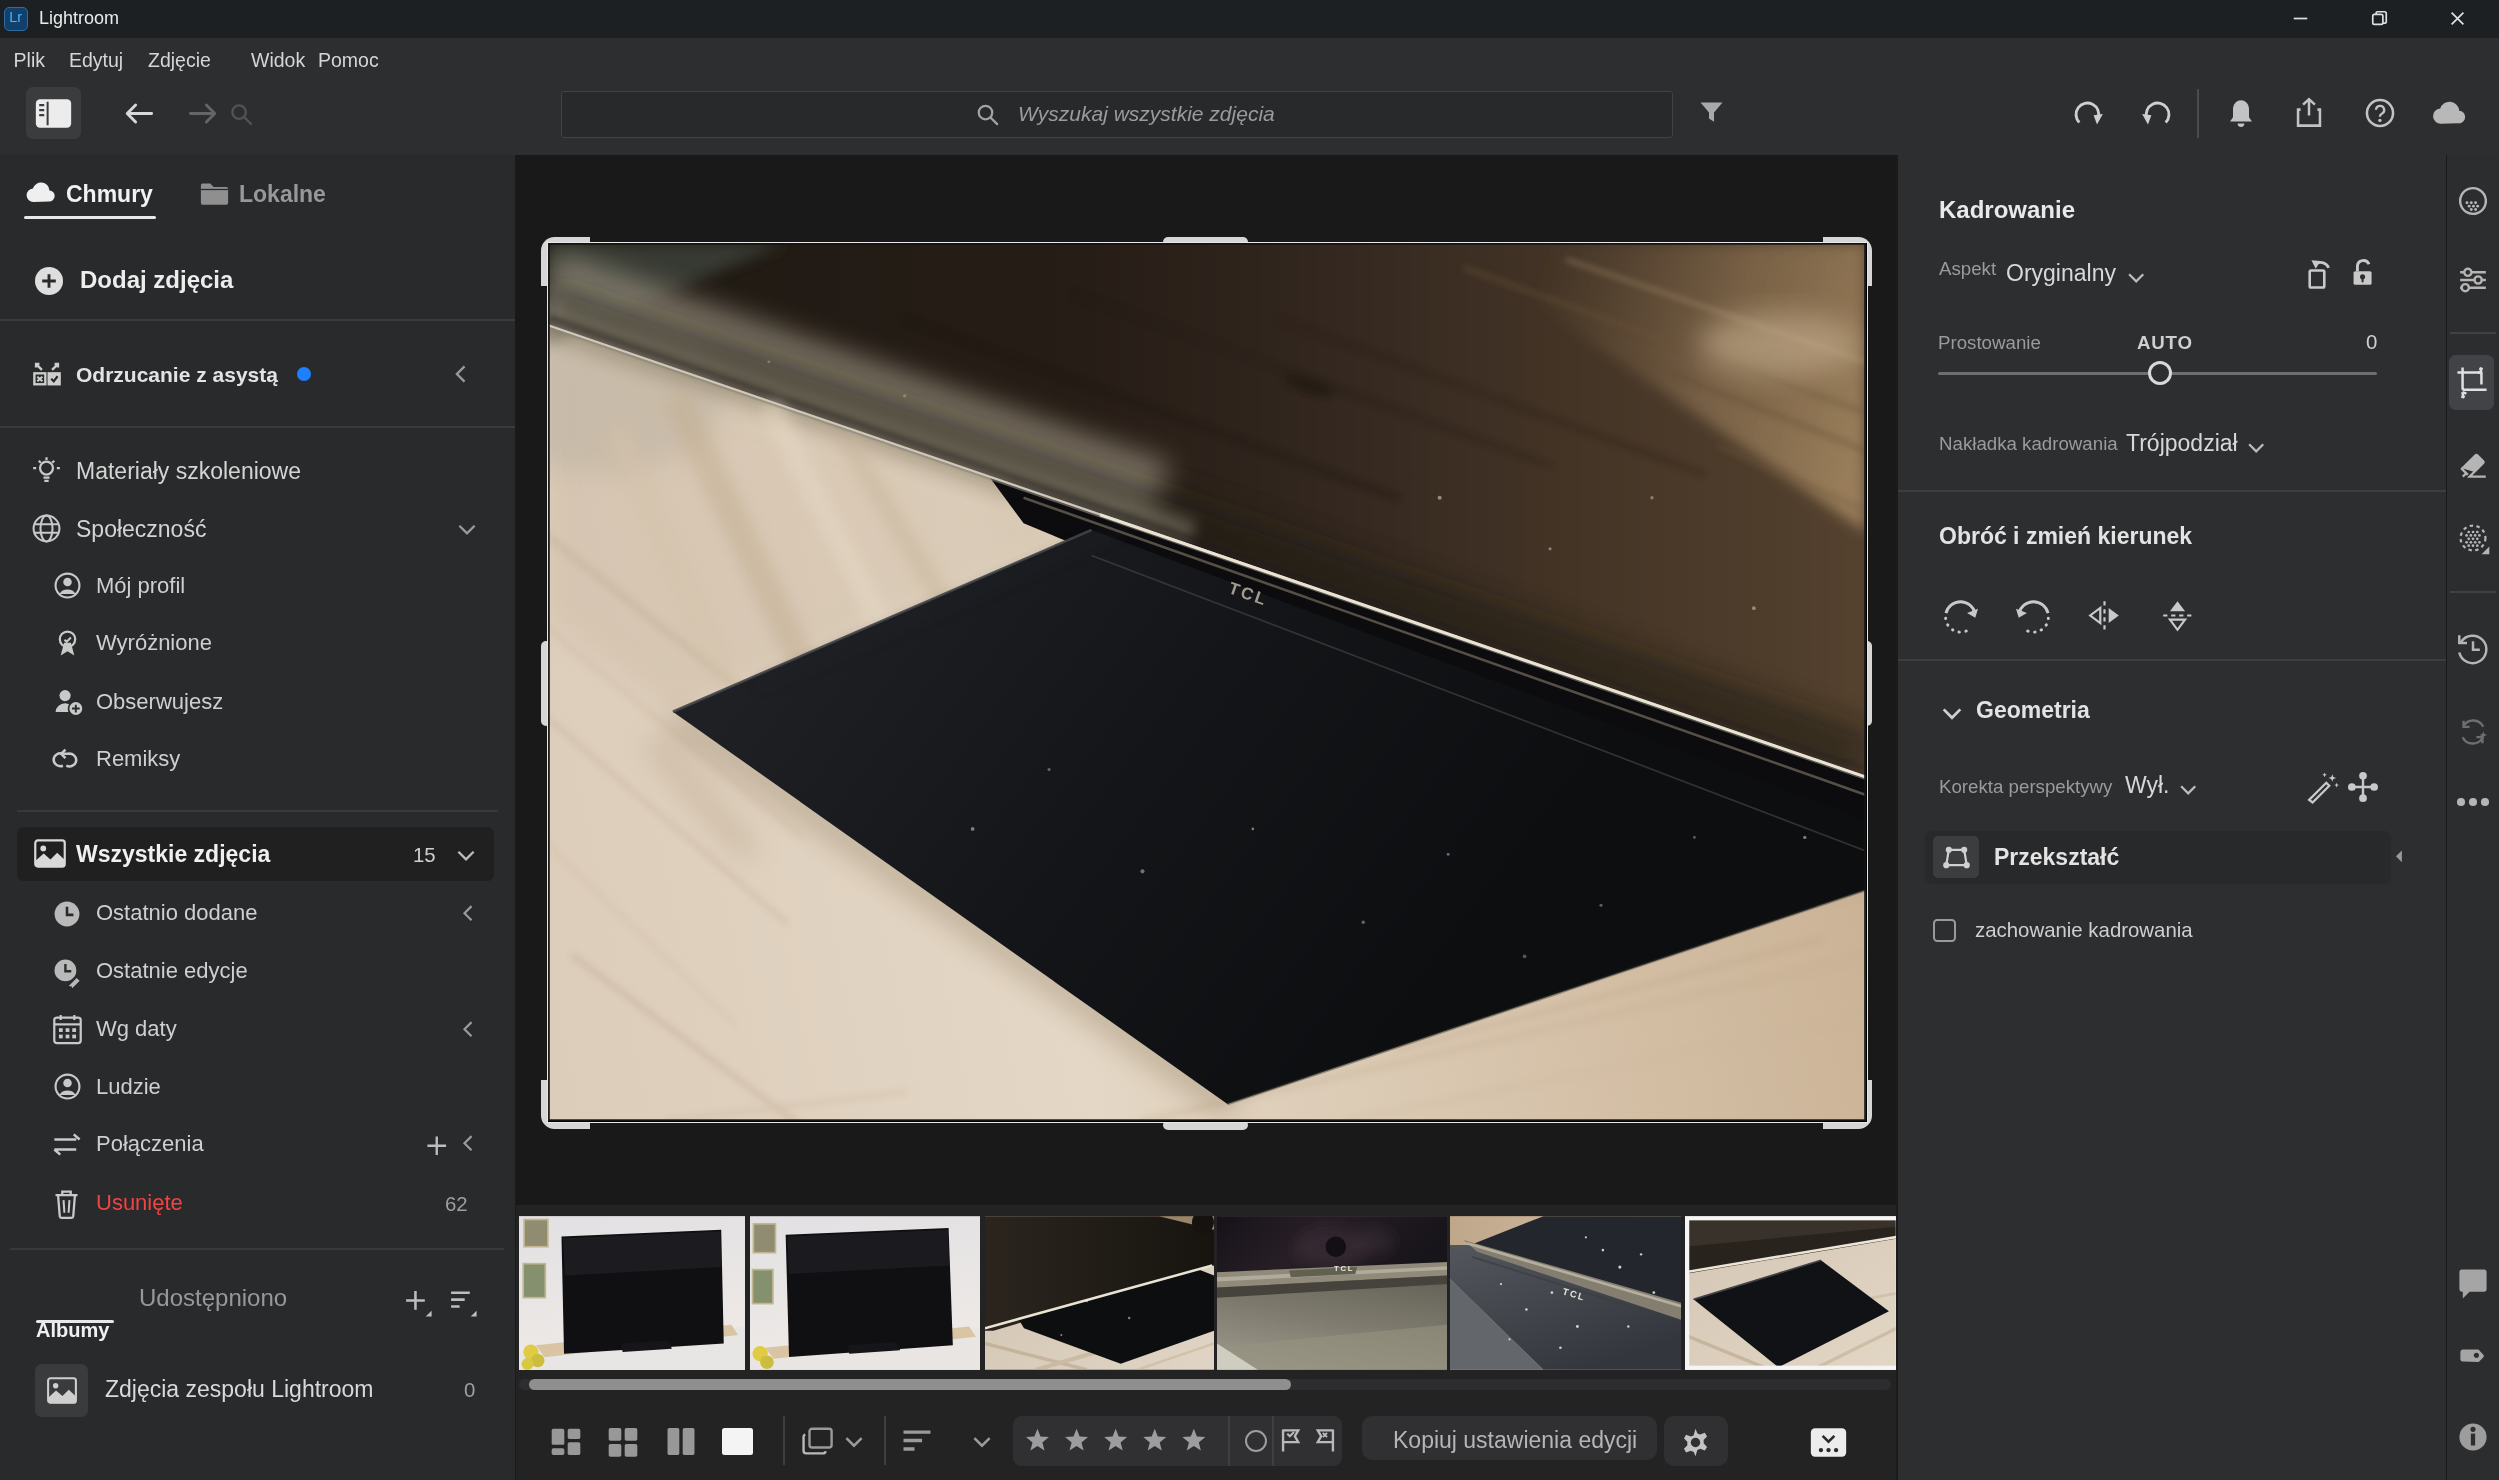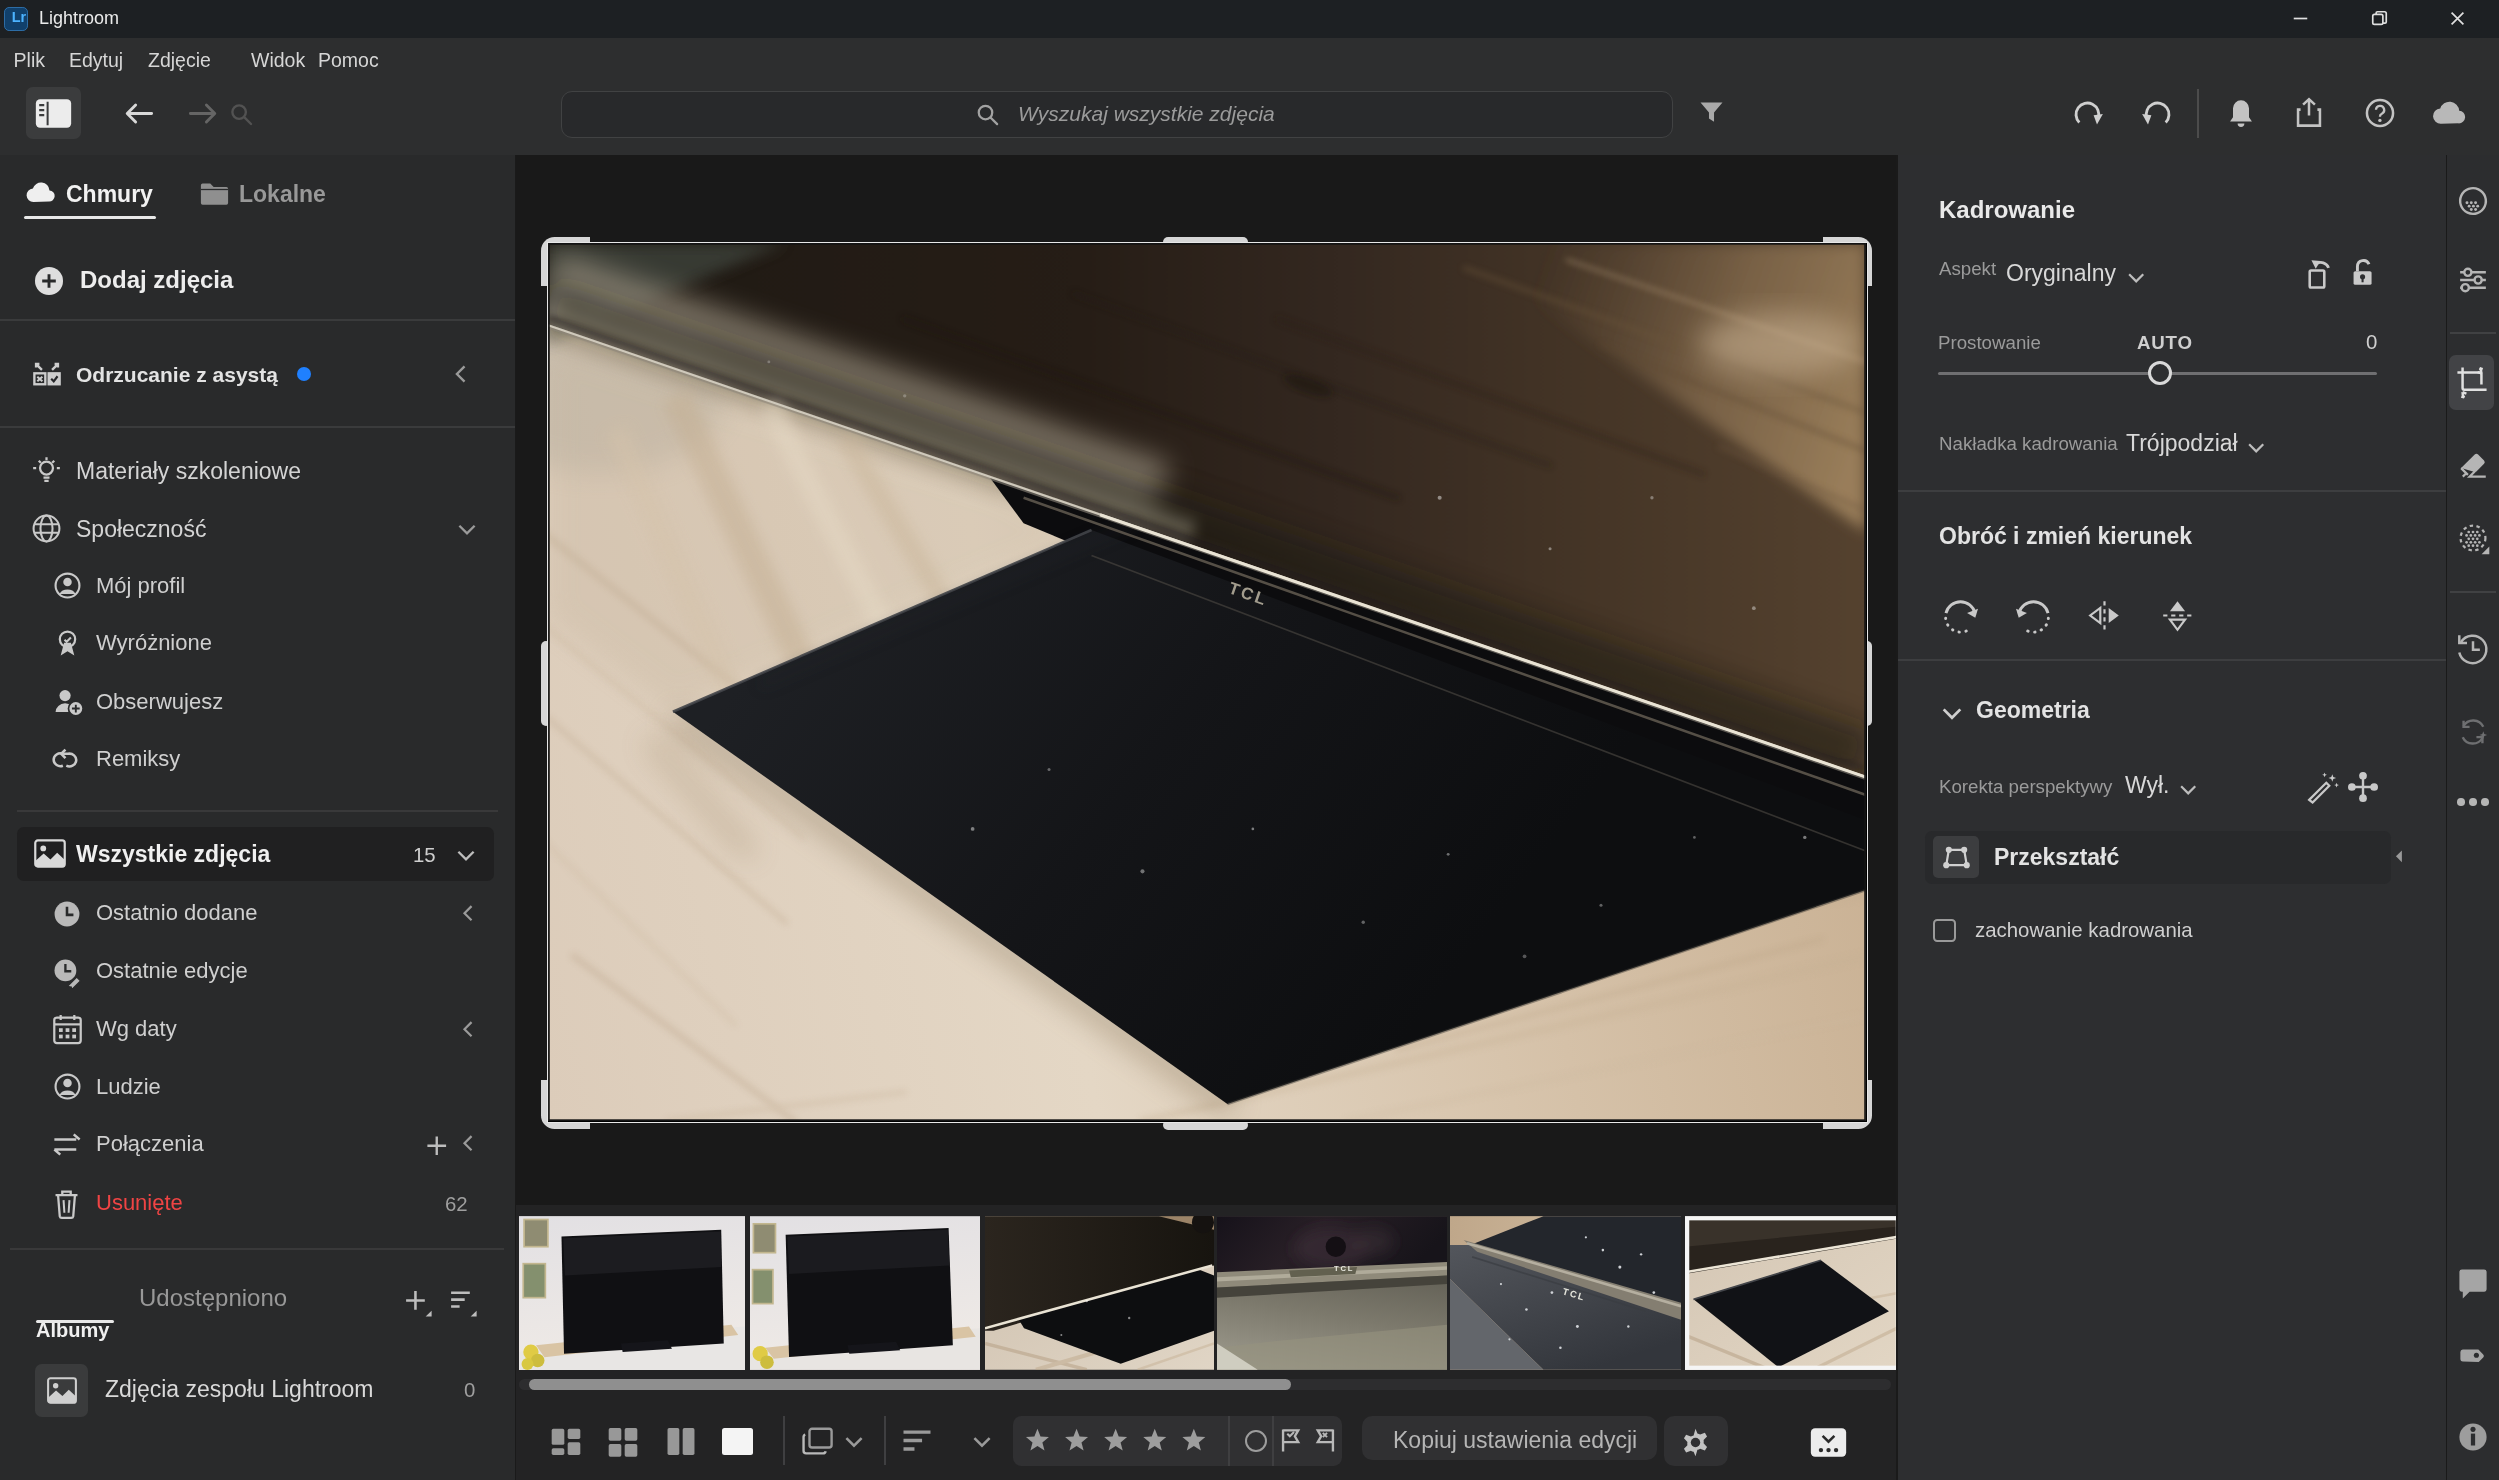--- a/index.html
+++ b/index.html
@@ -13,21 +13,21 @@
   #film    { position:absolute; left:516px; top:1205px; width:1380px; height:276px; background:#232324; overflow:hidden; }
   #rpanel  { position:absolute; left:1898px; top:155px; width:548px; height:1325px; background:#2d2e30; }
   #rrail   { position:absolute; left:2447px; top:155px; width:53px; height:1325px; background:#2c2d2f; }
   .ico { position:absolute; }
   .txt { position:absolute; white-space:nowrap; }
 </style>
 </head>
 <body>
 <div id="titlebar">
   <div class="abs" style="left:4.2px;top:6.8px;width:24px;height:24px;background:#11406b;border-radius:5.1px;border:1.3px solid #2d6da6;">
-    <div class="abs" style="left:0;top:0.8px;width:21px;text-align:right;color:#4cb3ff;font-weight:bold;font-size:14.4px;">Lr</div>
+    <div class="abs" style="left:0;top:0.8px;width:21px;text-align:center;color:#4cb3ff;font-weight:normal;font-size:14.4px;">Lr</div>
   </div>
   <div class="txt" style="left:39px;top:7.6px;color:#ebebeb;font-size:18px;">Lightroom</div>
   <svg class="ico" style="left:2287px;top:5.1px;" width="27" height="27" viewBox="0 0 32 32">
       <path d="M8 16 H24" stroke="#e0e0e0" stroke-width="2"></path>
     </svg>
   <svg class="ico" style="left:2366px;top:5.1px;" width="27" height="27" viewBox="0 0 32 32">
       <rect x="8" y="11" width="12" height="12" rx="2" fill="none" stroke="#e0e0e0" stroke-width="2"></rect>
       <path d="M12 11 V9.5 a1.5 1.5 0 0 1 1.5 -1.5 H22 a2 2 0 0 1 2 2 V20 a1.5 1.5 0 0 1 -1.5 1.5 H20" fill="none" stroke="#e0e0e0" stroke-width="2"></path>
     </svg>
   <svg class="ico" style="left:2444px;top:5.1px;" width="27" height="27" viewBox="0 0 32 32">
@@ -52,21 +52,21 @@
   <svg class="ico" style="left:123px;top:60px;" width="32" height="31" viewBox="0 0 38 36">
       <path d="M34 18 H6 M15 8 L5 18 L15 28" fill="none" stroke="#d9d9d9" stroke-width="3.4" stroke-linecap="round" stroke-linejoin="round"></path>
     </svg>
   <svg class="ico" style="left:187px;top:60px;" width="32" height="31" viewBox="0 0 38 36">
       <path d="M4 18 H32 M23 8 L33 18 L23 28" fill="none" stroke="#656565" stroke-width="3.4" stroke-linecap="round" stroke-linejoin="round"></path>
     </svg>
   <svg class="ico" style="left:228px;top:63px;" width="27" height="27" viewBox="0 0 34 34">
       <circle cx="14" cy="14" r="8.5" fill="none" stroke="#525252" stroke-width="3"></circle>
       <path d="M21 21 L29 29" stroke="#525252" stroke-width="3" stroke-linecap="round"></path>
     </svg>
-  <div class="abs" style="left:561px;top:53px;width:1112px;height:47px;background:#28292b;border:1.7px solid #414243;border-radius:11px;">
+  <div class="abs" style="left:561px;top:53px;width:1112px;height:47px;background:#28292b;border:1.7px solid #414243;border-radius:3px;">
     <svg class="ico" style="left:413px;top:10.2px;" width="25.5" height="25.5" viewBox="0 0 34 34">
         <circle cx="14" cy="14" r="9" fill="none" stroke="#a2a2a2" stroke-width="3"></circle>
         <path d="M21 21 L29.5 29.5" stroke="#a2a2a2" stroke-width="3" stroke-linecap="round"></path>
       </svg>
     <div class="txt" style="left:456px;top:10.2px;color:#9b9b9b;font-size:21px;font-style:italic;">Wyszukaj wszystkie zdjęcia</div>
   </div>
   <svg class="ico" style="left:1698px;top:61px;" width="27" height="27" viewBox="0 0 32 32">
       <path d="M3 4 H29 L19 16 V27 L13 23 V16 Z" fill="#a9a9a9"></path>
     </svg>
   <svg class="ico" style="left:2072px;top:60px;" width="34" height="32" viewBox="0 0 40 38">

